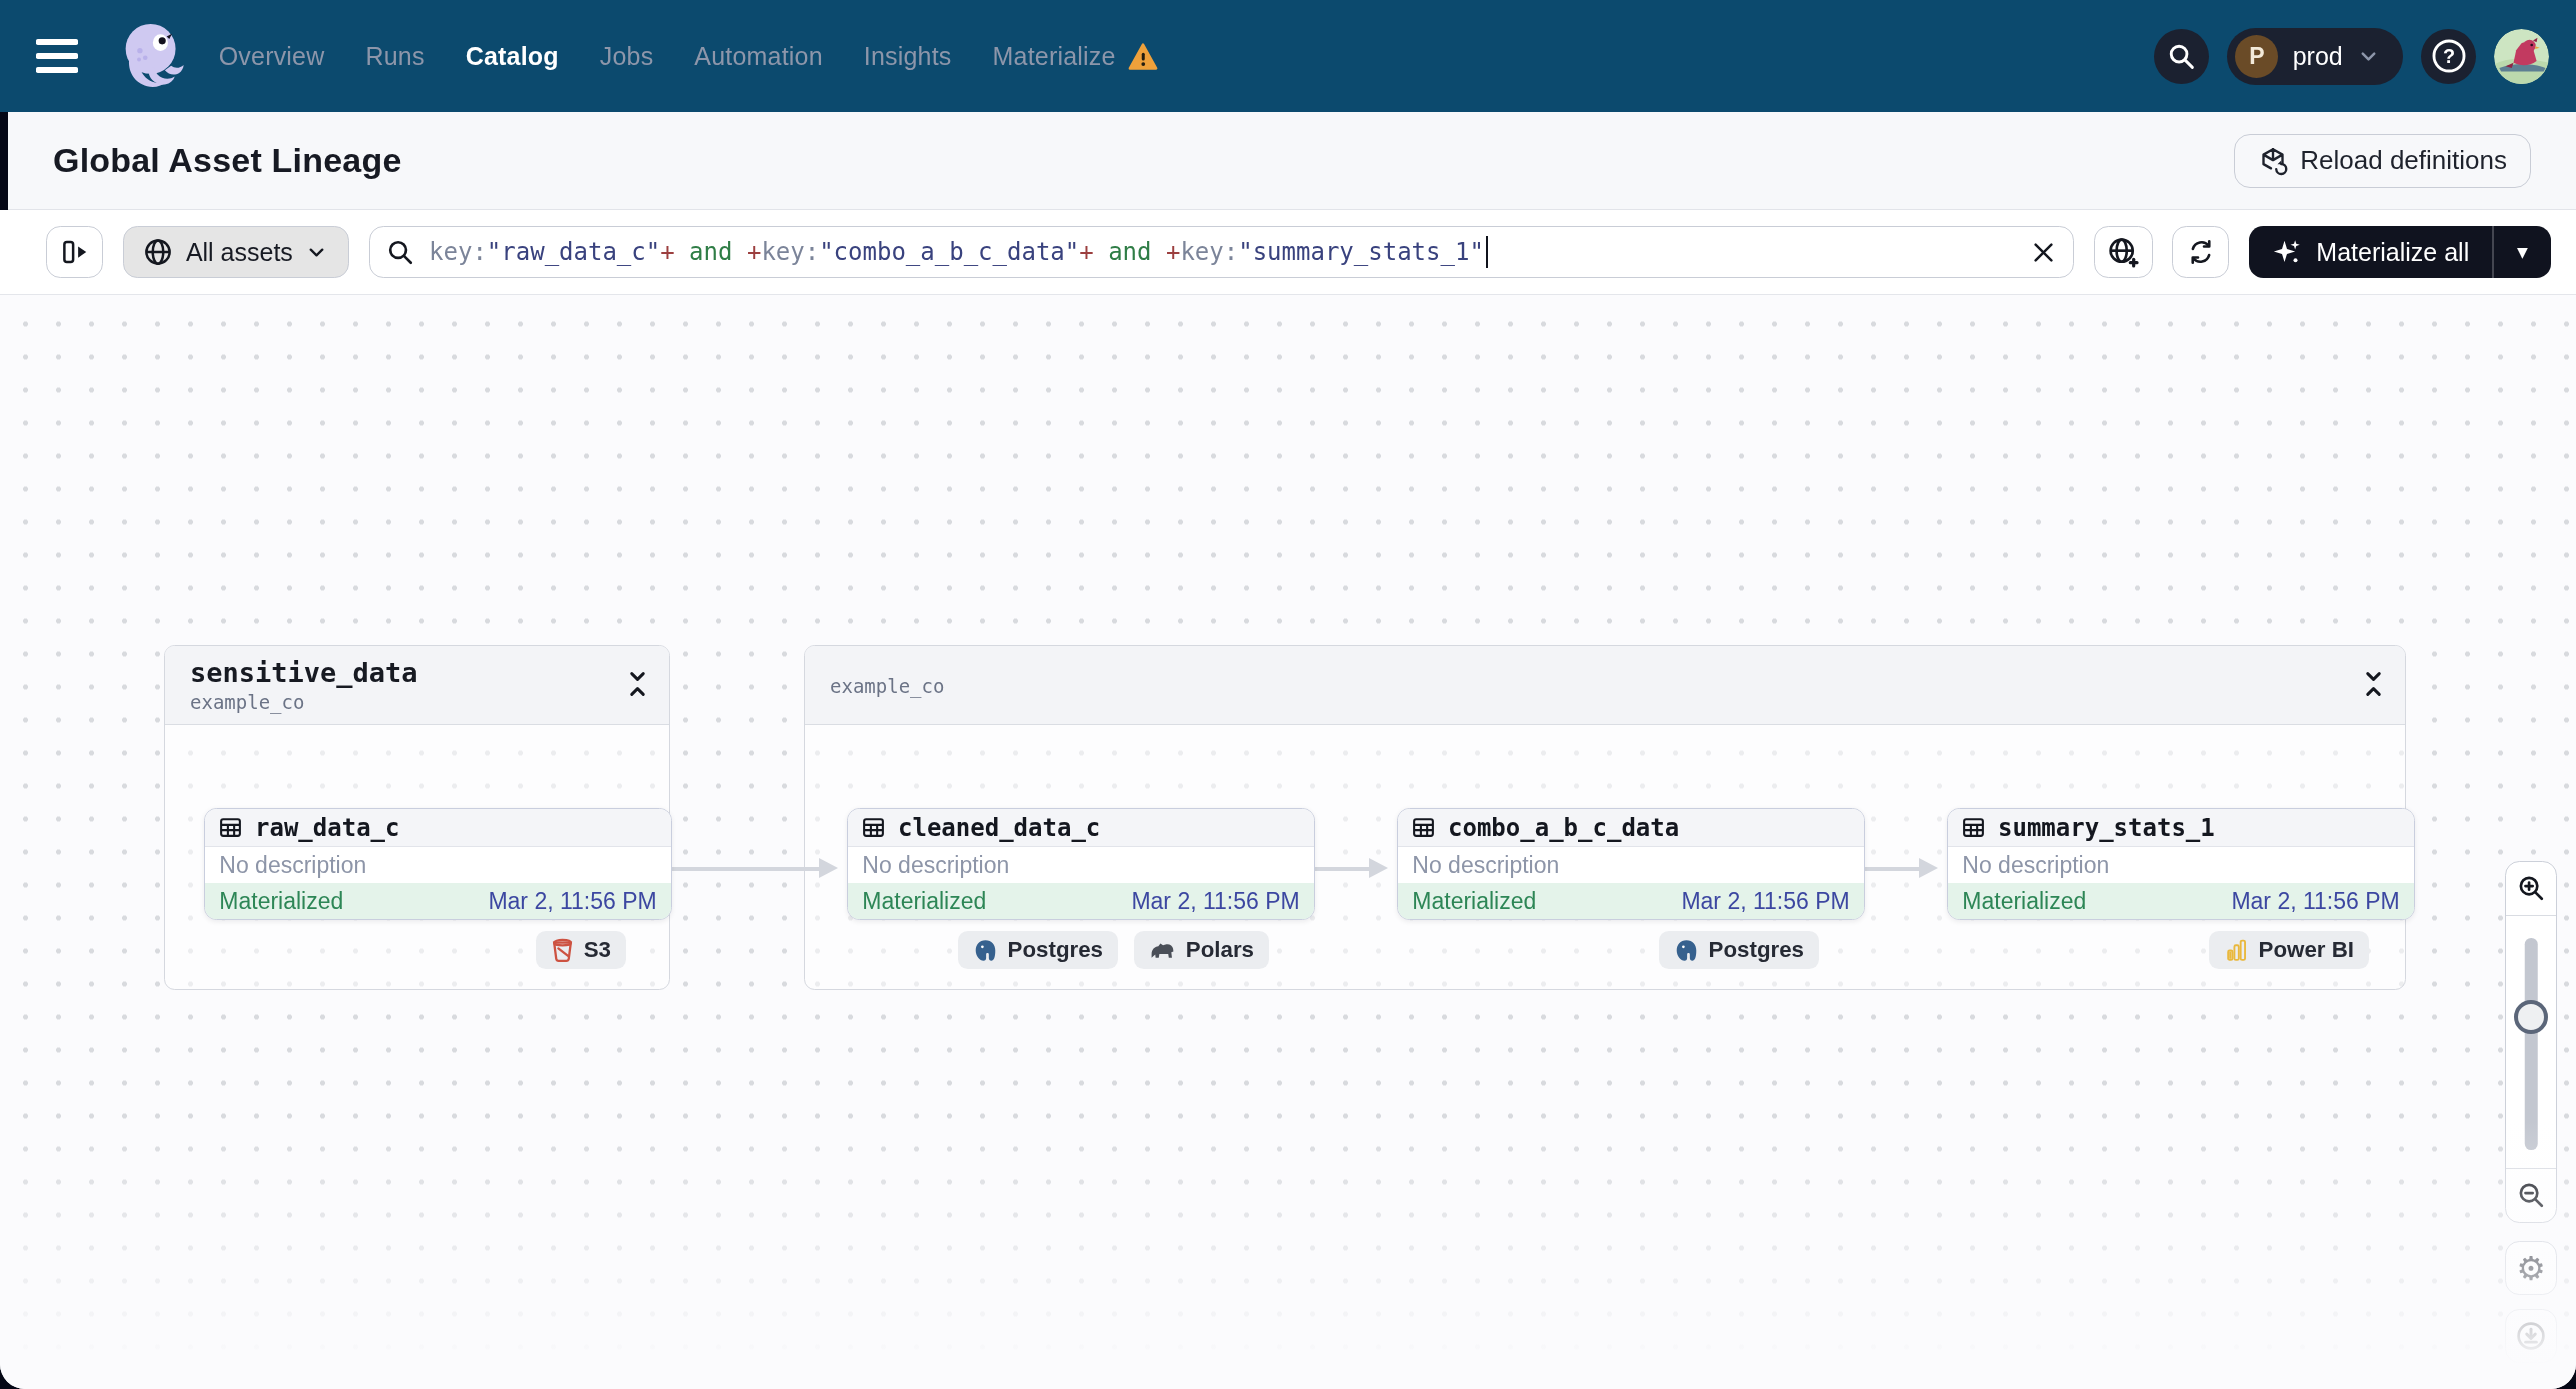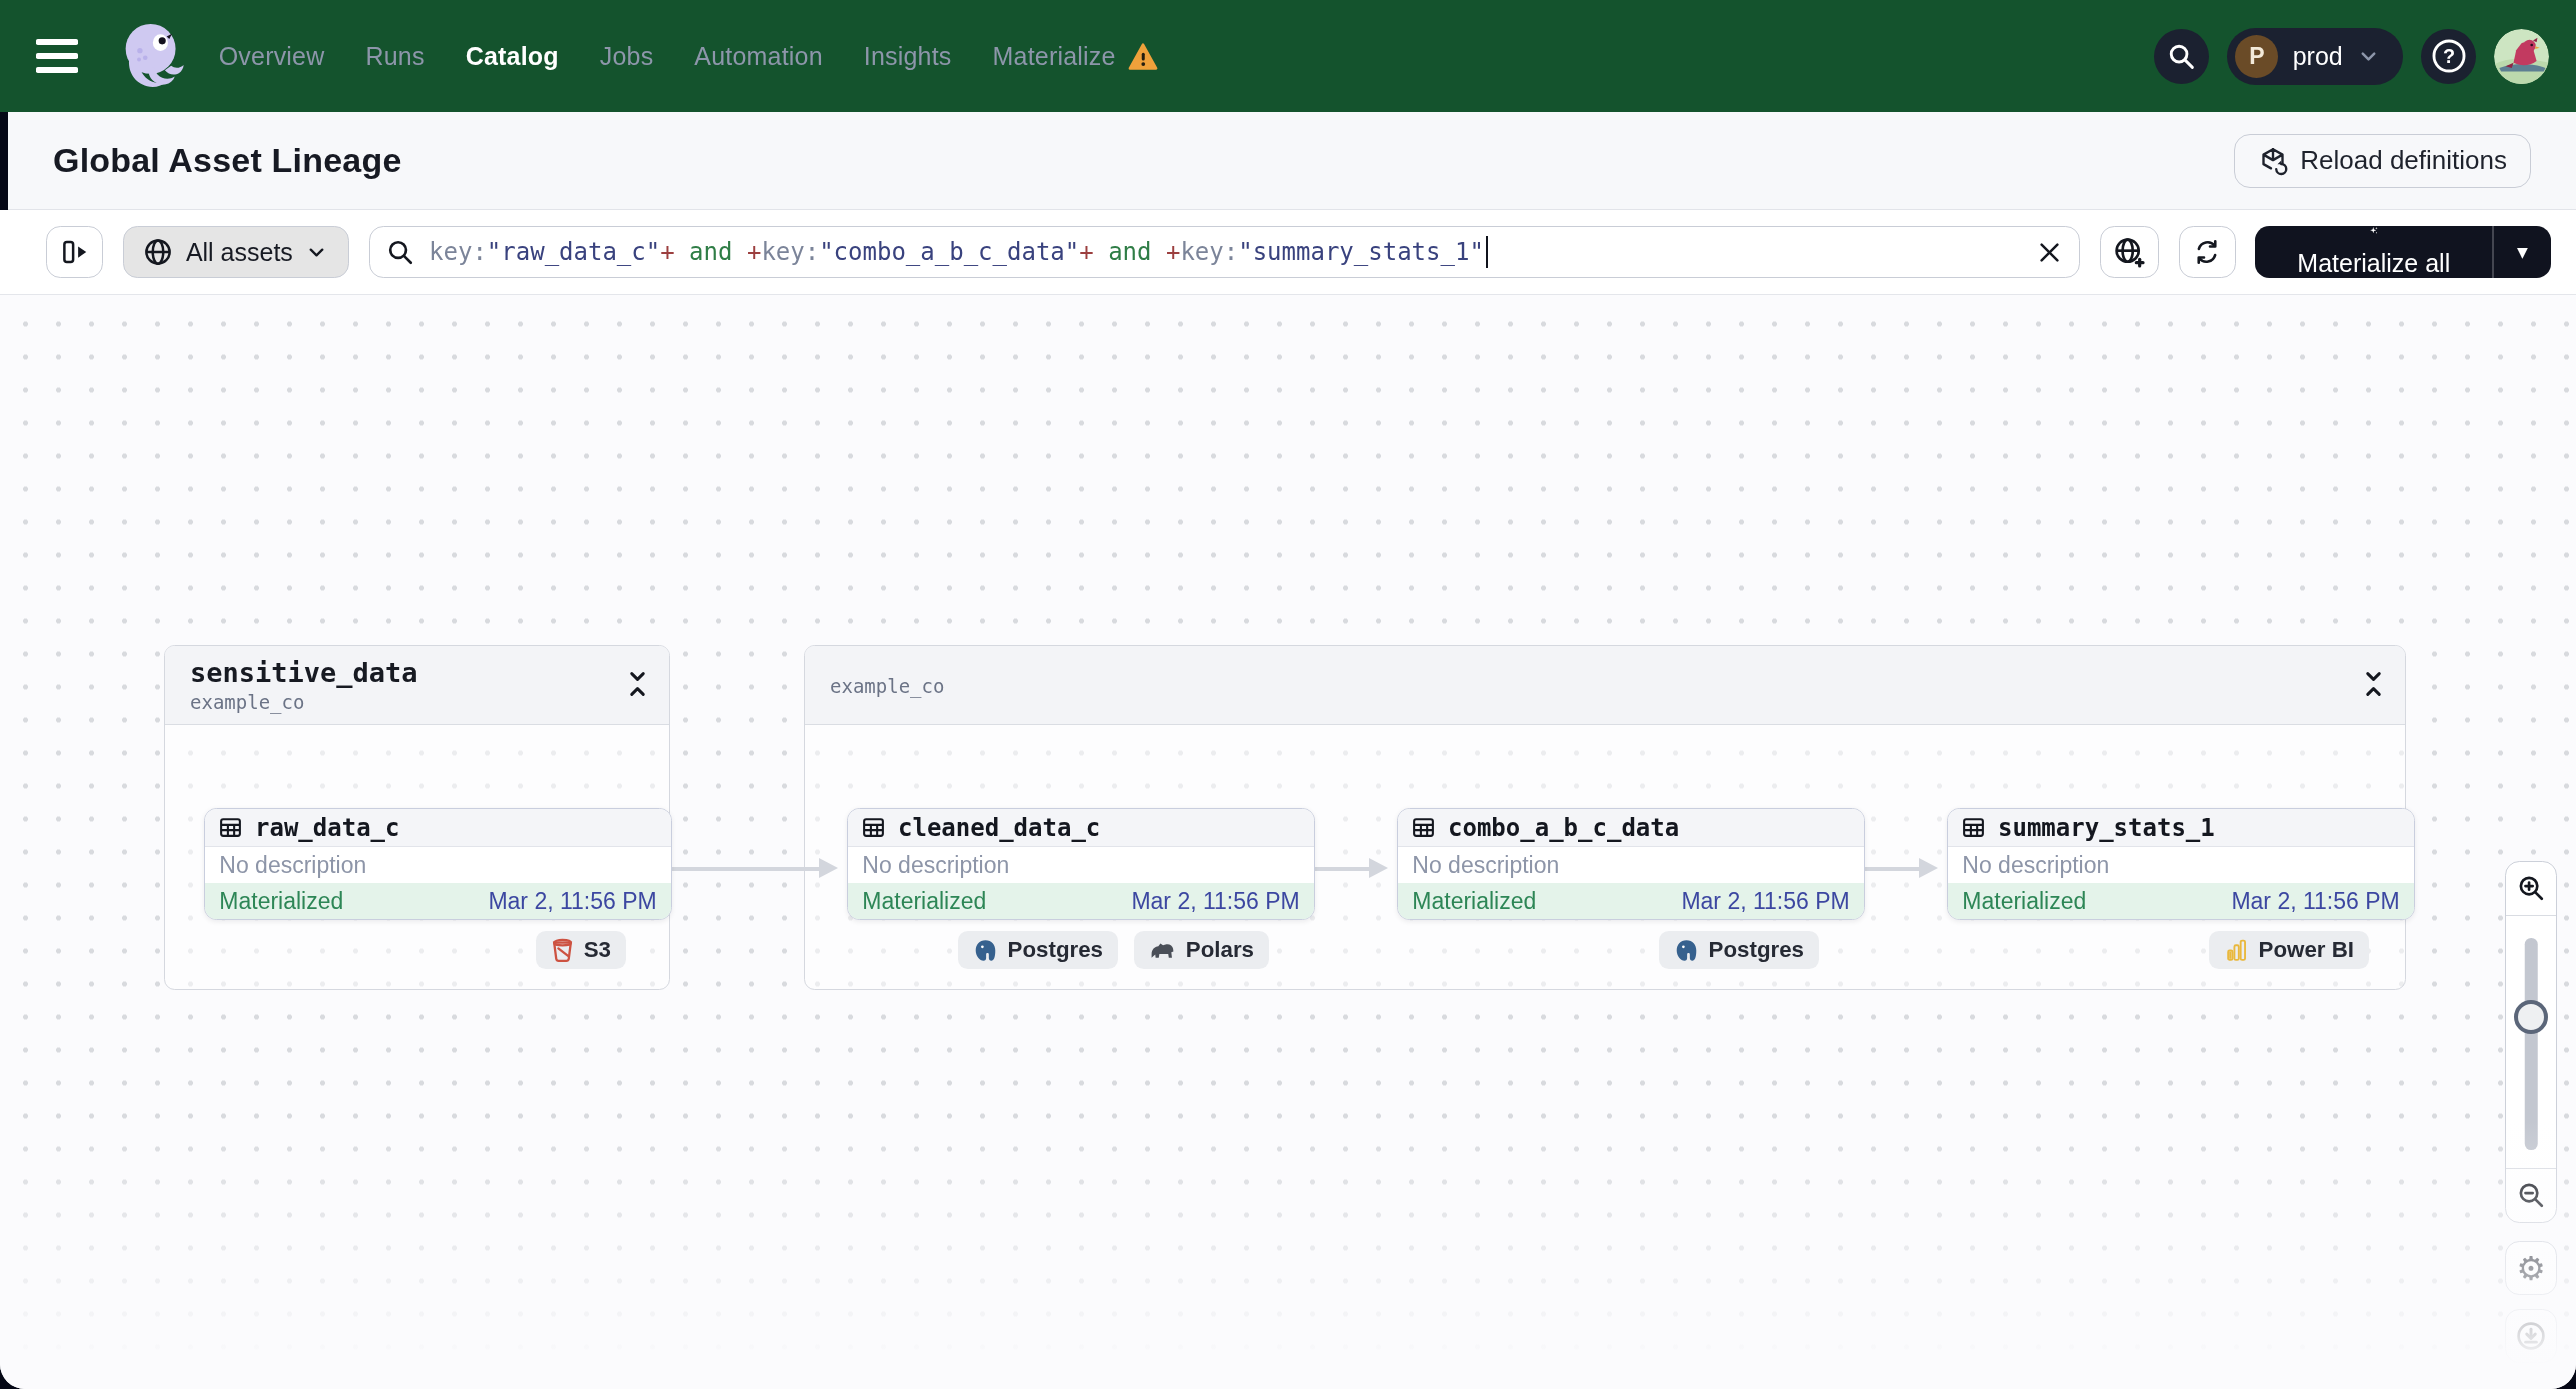--- a/index.html
+++ b/index.html
@@ -1,21 +1,21 @@
 <!DOCTYPE html>
 <html style="font-size:14.3px"><head>
 <meta charset="utf-8">
 <style>
   * { margin:0; padding:0; box-sizing:border-box; }
   html,body { width:2576px; height:1389px; }
   body { background:#050816; font-family:"Liberation Sans", sans-serif; overflow:hidden; }
   .app { width:2576px; height:1389px; display:flex; flex-direction:column; border-radius:0 0 25px 25px; overflow:hidden; }
 
   
-  .topnav { height:112px; background:#14532d; display:flex; align-items:center; padding:0 27px 0 36px; flex:0 0 auto; }
+  .topnav { height:112px; background:#0c4a6e; display:flex; align-items:center; padding:0 27px 0 36px; flex:0 0 auto; }
   .hamburger { width:57px; height:57px; display:flex; flex-direction:column; justify-content:center; gap:8px; cursor:pointer; margin-right:19.7px; }
   .hamburger span { display:block; width:42px; height:6.3px; background:#ffffff; border-radius:1.8px; }
   .logo { width:77px; height:82px; margin-right:29px; }
   .navlinks { display:flex; align-items:center; gap:41px; }
   .navlink { font-size:25px; color:#8d96aa; cursor:pointer; font-weight:500; letter-spacing:0.2px; display:flex; align-items:center; gap:12.5px; }
   .navlink.active { color:#ffffff; font-weight:700; }
   .topnav-right { margin-left:auto; display:flex; align-items:center; gap:18px; }
   .circle-btn { width:55px; height:55px; border-radius:50%; background:#1b2130; display:flex; align-items:center; justify-content:center; cursor:pointer; }
   .env-pill { height:57px; background:#1b2130; border-radius:36px; display:flex; align-items:center; gap:14.3px; padding:0 23px 0 8px; cursor:pointer; }
   .env-avatar { width:43px; height:43px; border-radius:50%; background:#6a4b27; color:#f3ead9; font-size:23px; font-weight:700; display:flex; align-items:center; justify-content:center; }
@@ -33,21 +33,21 @@
   .scope-btn { height:52px; border:1.8px solid #c9cdd6; border-radius:14.3px; background:#e5e5e5; display:flex; align-items:center; gap:12.5px; padding:0 19.7px; font-size:25px; color:#171a23; cursor:pointer; }
   .searchbox { flex:1; height:52px; border:1.8px solid #c9cdd6; border-radius:14.3px; background:#fff; display:flex; align-items:center; gap:14.3px; padding:0 16px; cursor:text; }
   .query { font-family:"DejaVu Sans Mono", monospace; font-size:24px; white-space:pre; display:flex; align-items:center; flex:1; overflow:hidden; }
   .q-key { color:#7b8499; }
   .q-value { color:#39427e; }
   .q-plus { color:#9c3f3f; }
   .q-and { color:#2f7d46; }
   .caret-bar { display:inline-block; width:2.7px; height:32px; background:#10131c; margin-left:1.8px; }
   .clear-x { margin-left:auto; cursor:pointer; display:flex; align-items:center; }
   .materialize { height:52px; border-radius:14.3px; background:#10131f; display:flex; align-items:stretch; color:#fff; cursor:pointer; overflow:hidden; }
-  .mat-main { display:flex; align-items:center; gap:14.3px; padding:0 42px; font-size:25px; font-weight:500;flex-direction:column; }
+  .mat-main { display:flex; align-items:center; gap:14.3px; padding:0 23px; font-size:25px; font-weight:500; }
   .mat-divider { width:1.8px; background:rgba(255,255,255,0.22); }
   .mat-caret { width:57px; display:flex; align-items:center; justify-content:center; font-size:21.5px; color:#fff; }
 
   
   .canvas { position:relative; flex:1; background-color:#fbfbfd;
     background-image:radial-gradient(circle, #d8dade 2.3px, transparent 2.3px);
     background-size:33px 33px; background-position:9px 12.5px; overflow:hidden; }
   .canvas::after { content:''; position:absolute; left:0; right:0; bottom:0; height:268px;
     background:linear-gradient(to bottom, rgba(251,251,253,0), #fbfbfd 92%); pointer-events:none; }
 

